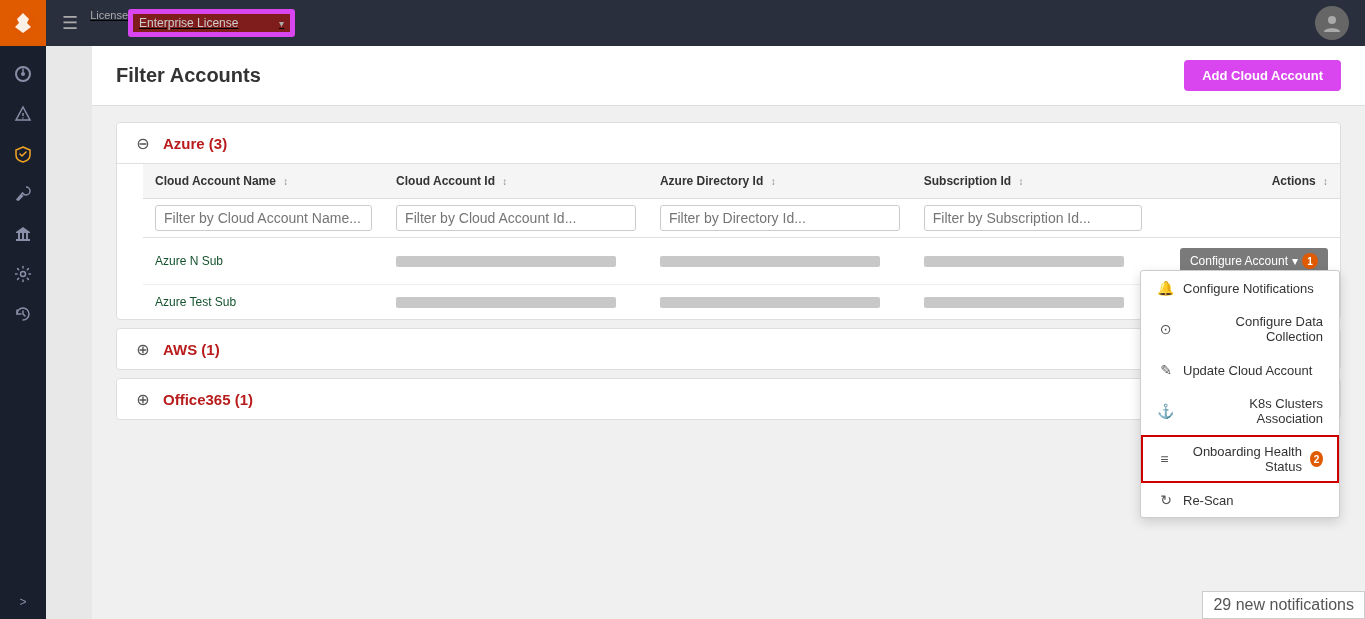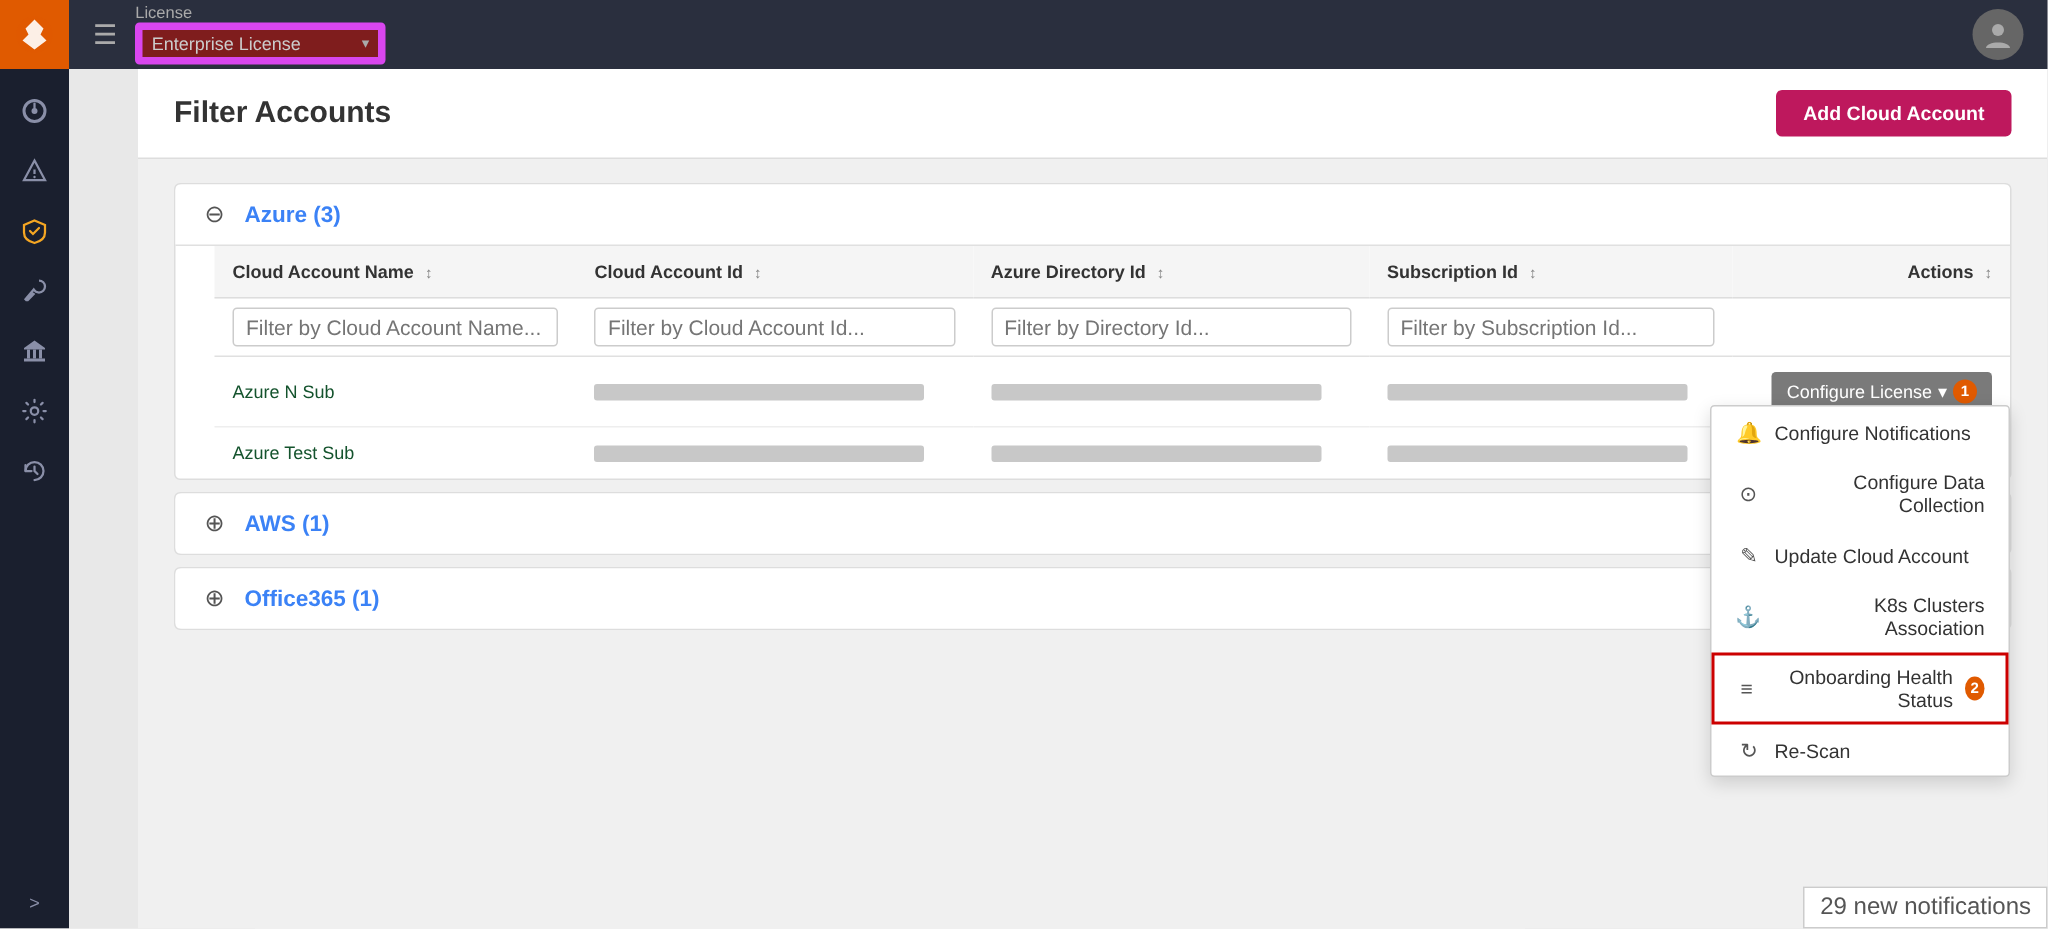--- a/index.html
+++ b/index.html
@@ -64,21 +64,22 @@
       z-index: 5;
     }
     .topbar-menu {
       color: #aaa;
       font-size: 18px;
       margin-right: 12px;
       cursor: pointer;
     }
     .topbar-license {
       display: flex;
-      flex-direction: column;
+      flex-direction: row;
+      text-decoration: underline;
     }
     .topbar-license-label {
       color: #aaa;
       font-size: 11px;
     }
     .topbar-select-wrap {
       display: flex;
       align-items: center;
       background: #7f1d1d;
       border: 5px solid #d946ef;
@@ -127,21 +128,21 @@
       align-items: center;
       justify-content: space-between;
       border-bottom: 1px solid #ddd;
     }
     .page-title {
       font-size: 20px;
       font-weight: 600;
       color: #333;
     }
     .add-btn {
-      background: #be185d;
+      background: #d946ef;
       color: #fff;
       border: none;
       padding: 8px 18px;
       border-radius: 4px;
       font-size: 13px;
       font-weight: 600;
       cursor: pointer;
     }
 
     
@@ -174,21 +175,21 @@
       display: flex;
       align-items: center;
       justify-content: center;
       font-size: 16px;
       margin-right: 10px;
       color: #555;
     }
     .section-title {
       font-size: 15px;
       font-weight: 600;
-      color: #3b82f6;
+      color: #b91c1c;
     }
 
     
     .table-wrap {
       border-top: 1px solid #e0e0e0;
       padding-left: 26px;
     }
     table {
       width: 100%;
       border-collapse: collapse;
@@ -464,21 +465,21 @@
                 <span class="blur-block" style="width:220px; background:#c8c8c8;">&nbsp;</span>
               </td>
               <td>
                 <span class="blur-block" style="width:220px; background:#c8c8c8;">&nbsp;</span>
               </td>
               <td>
                 <span class="blur-block" style="width:200px; background:#c8c8c8;">&nbsp;</span>
               </td>
               <td class="actions-cell">
                 <button class="configure-btn">
-                  <span>Configure License</span>
+                  <span>Configure Account</span>
                   <span>▾</span>
                   <span class="badge-circle">1</span>
                 </button>
                 
                 <div class="dropdown-menu">
                   <div class="dropdown-item">
                     <span class="item-icon">🔔</span>
                     <span>Configure Notifications</span>
                   </div>
                   <div class="dropdown-item">

